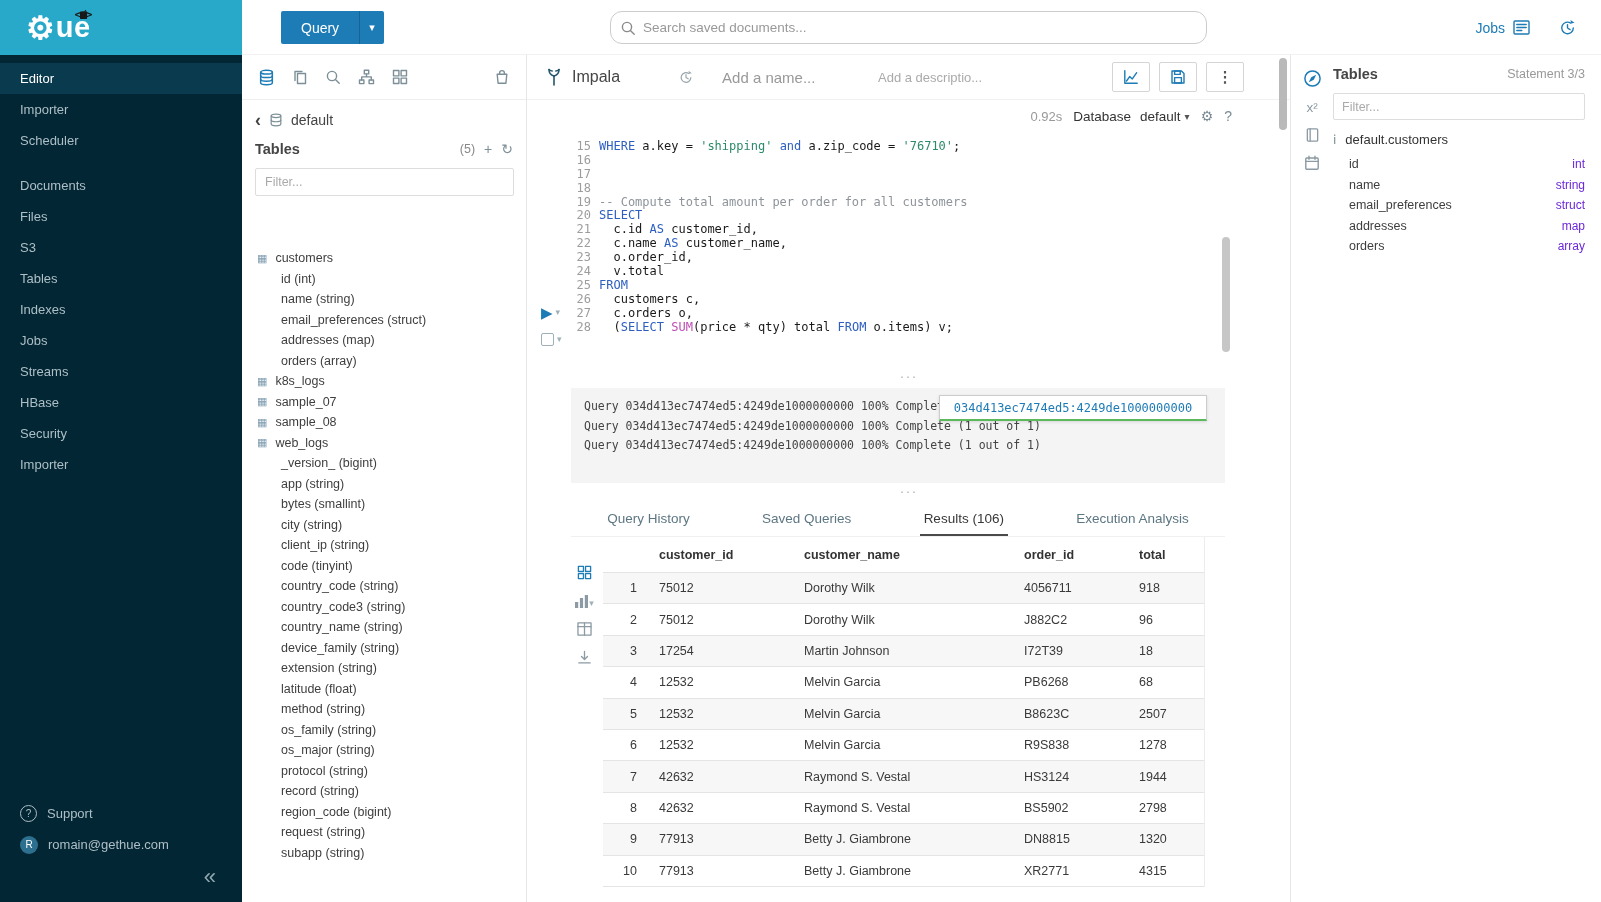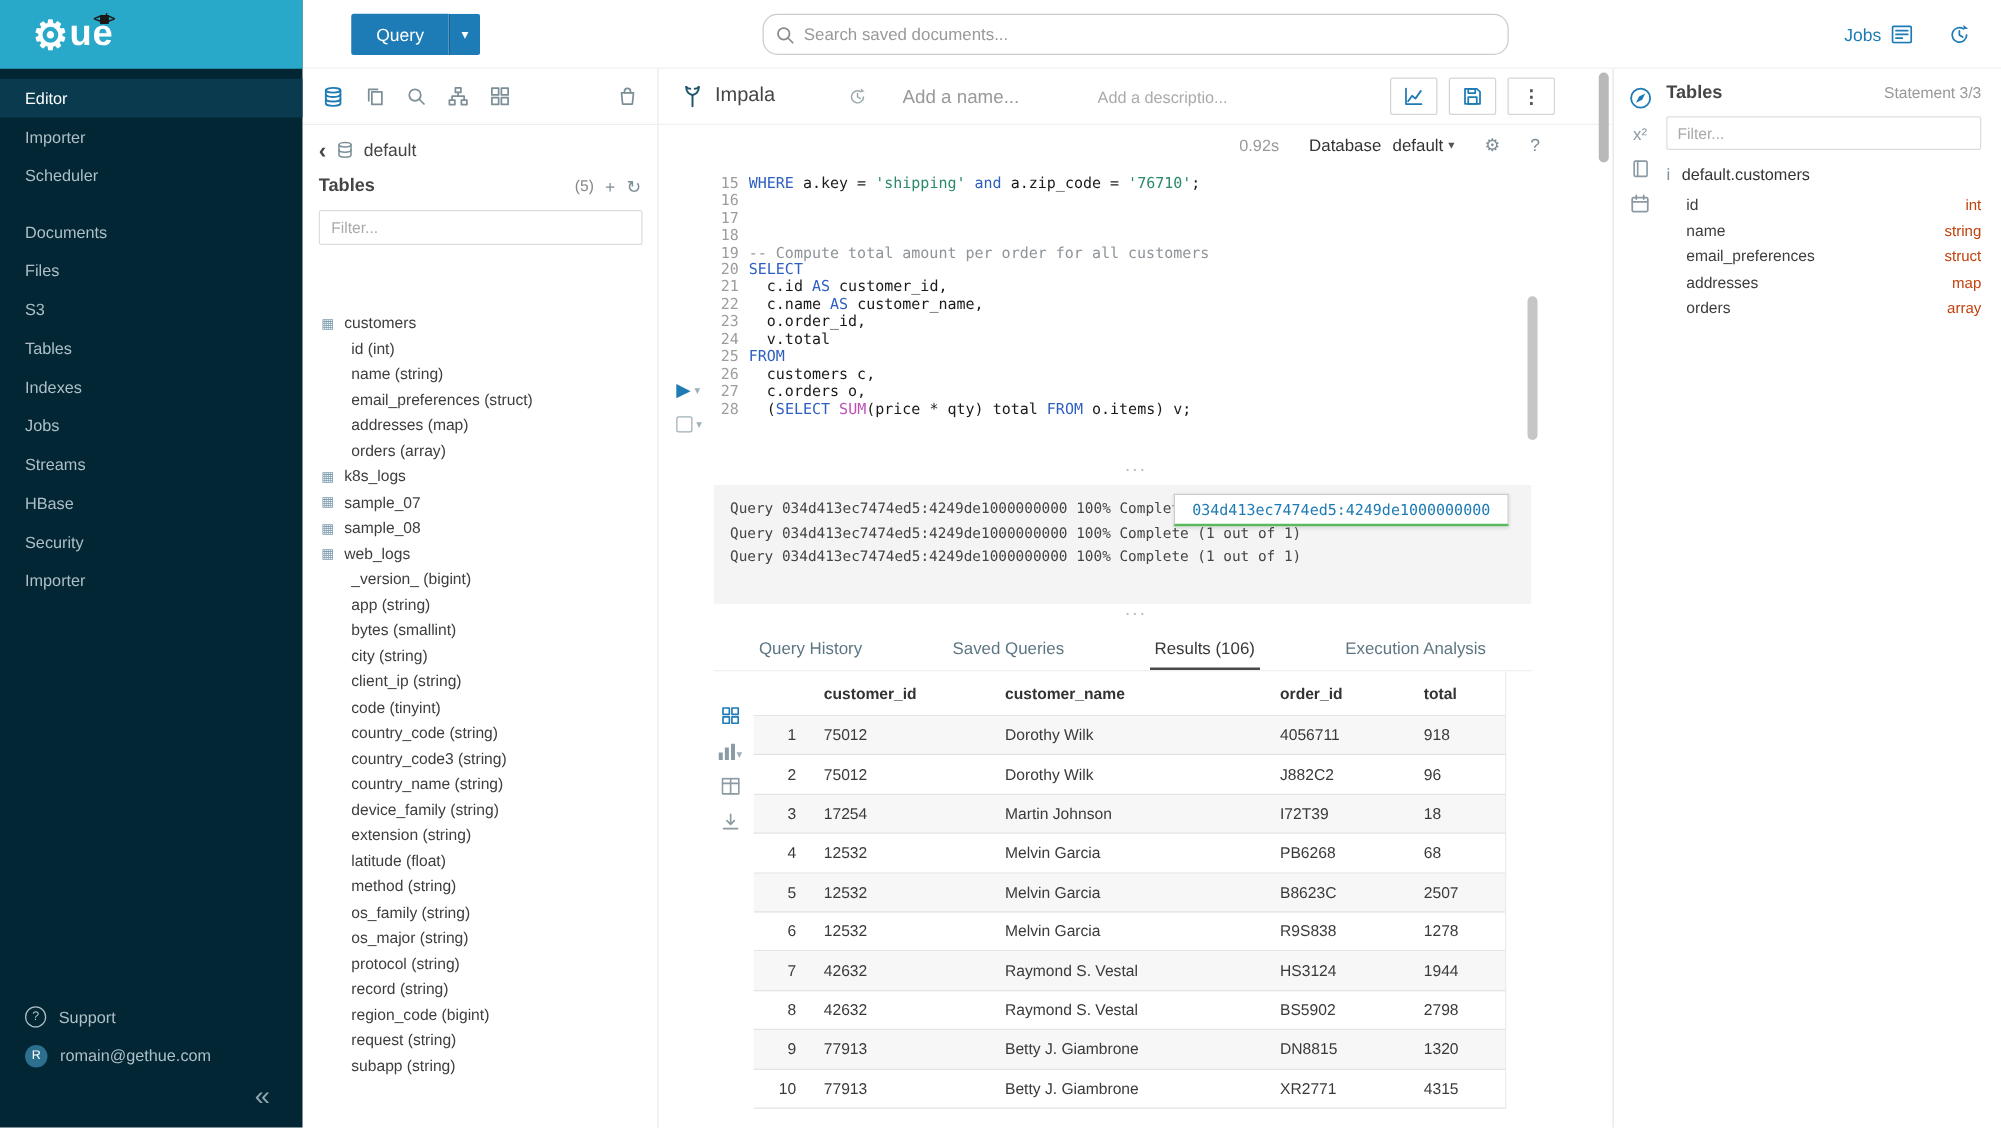--- a/index.html
+++ b/index.html
@@ -79,21 +79,21 @@
   .snippet-history{color:#9aa7ad;margin-right:28px;cursor:pointer;}
   .name-input{border:none;outline:none;font-size:15px;width:130px;}
   .name-input::placeholder{color:#999;}
   .desc-input{border:none;outline:none;font-size:13px;width:125px;margin-left:26px;}
   .desc-input::placeholder{color:#aaa;}
   .hdr-actions{margin-left:auto;margin-right:28px;display:flex;gap:9px;}
   .hdr-btn{width:38px;height:30px;border:1px solid #d5d5d5;border-radius:2px;background:#fff;
     display:flex;align-items:center;justify-content:center;color:#1d7bb5;cursor:pointer;}
   .hdr-btn.kebab{color:#555;font-size:15px;font-weight:bold;}
   .editor-meta{position:absolute;top:45px;left:0;right:0;height:32px;display:flex;align-items:center;
-    justify-content:flex-end;gap:24px;padding-right:58px;}
+    justify-content:flex-end;gap:11px;padding-right:58px;}
   .duration{color:#999;}
   .db-group{display:flex;align-items:center;gap:9px;cursor:pointer;}
   .db-label{color:#333;font-size:13.5px;}
   .db-value{color:#333;font-size:13.5px;display:flex;align-items:center;gap:4px;}
   .meta-caret{font-size:10px;color:#555;}
   .meta-gear,.meta-help{color:#7a8b94;font-size:14px;cursor:pointer;}
 
   .code-wrap{position:absolute;top:77px;left:0;right:0;height:233px;}
   .gutter{position:absolute;left:40px;top:8px;width:24px;text-align:right;color:#9d9d9d;
     font-family:"DejaVu Sans Mono",monospace;font-size:12px;}
@@ -164,21 +164,21 @@
   .ra-title{font-size:14.5px;font-weight:bold;color:#454545;flex:1;}
   .ra-statement{color:#999;font-size:12.5px;}
   .ra-filter{width:100%;height:27px;border:1px solid #ddd;border-radius:2px;padding:0 8px;
     font-size:12.5px;outline:none;}
   .ra-filter::placeholder{color:#aaa;}
   .ra-table-row{display:flex;align-items:center;gap:9px;height:30px;margin-top:4px;font-size:13px;
     color:#333;cursor:pointer;}
   .info-i{color:#7c8f98;font-size:13px;}
   .ra-col{display:flex;align-items:center;height:20.5px;font-size:12.5px;padding-left:16px;cursor:pointer;}
   .ra-col .cname{flex:1;color:#3e3e3e;}
-  .ra-col .ctype{color:#c2410c;font-size:12px;}
+  .ra-col .ctype{color:#6d28d9;font-size:12px;}
 </style>
 </head>
 <body>
 
 <div class="sidebar">
   <div class="logo">
     <span class="logo-gear">⚙</span>
     <span class="logo-text">ue</span>
   </div>
   <div class="nав nav">

